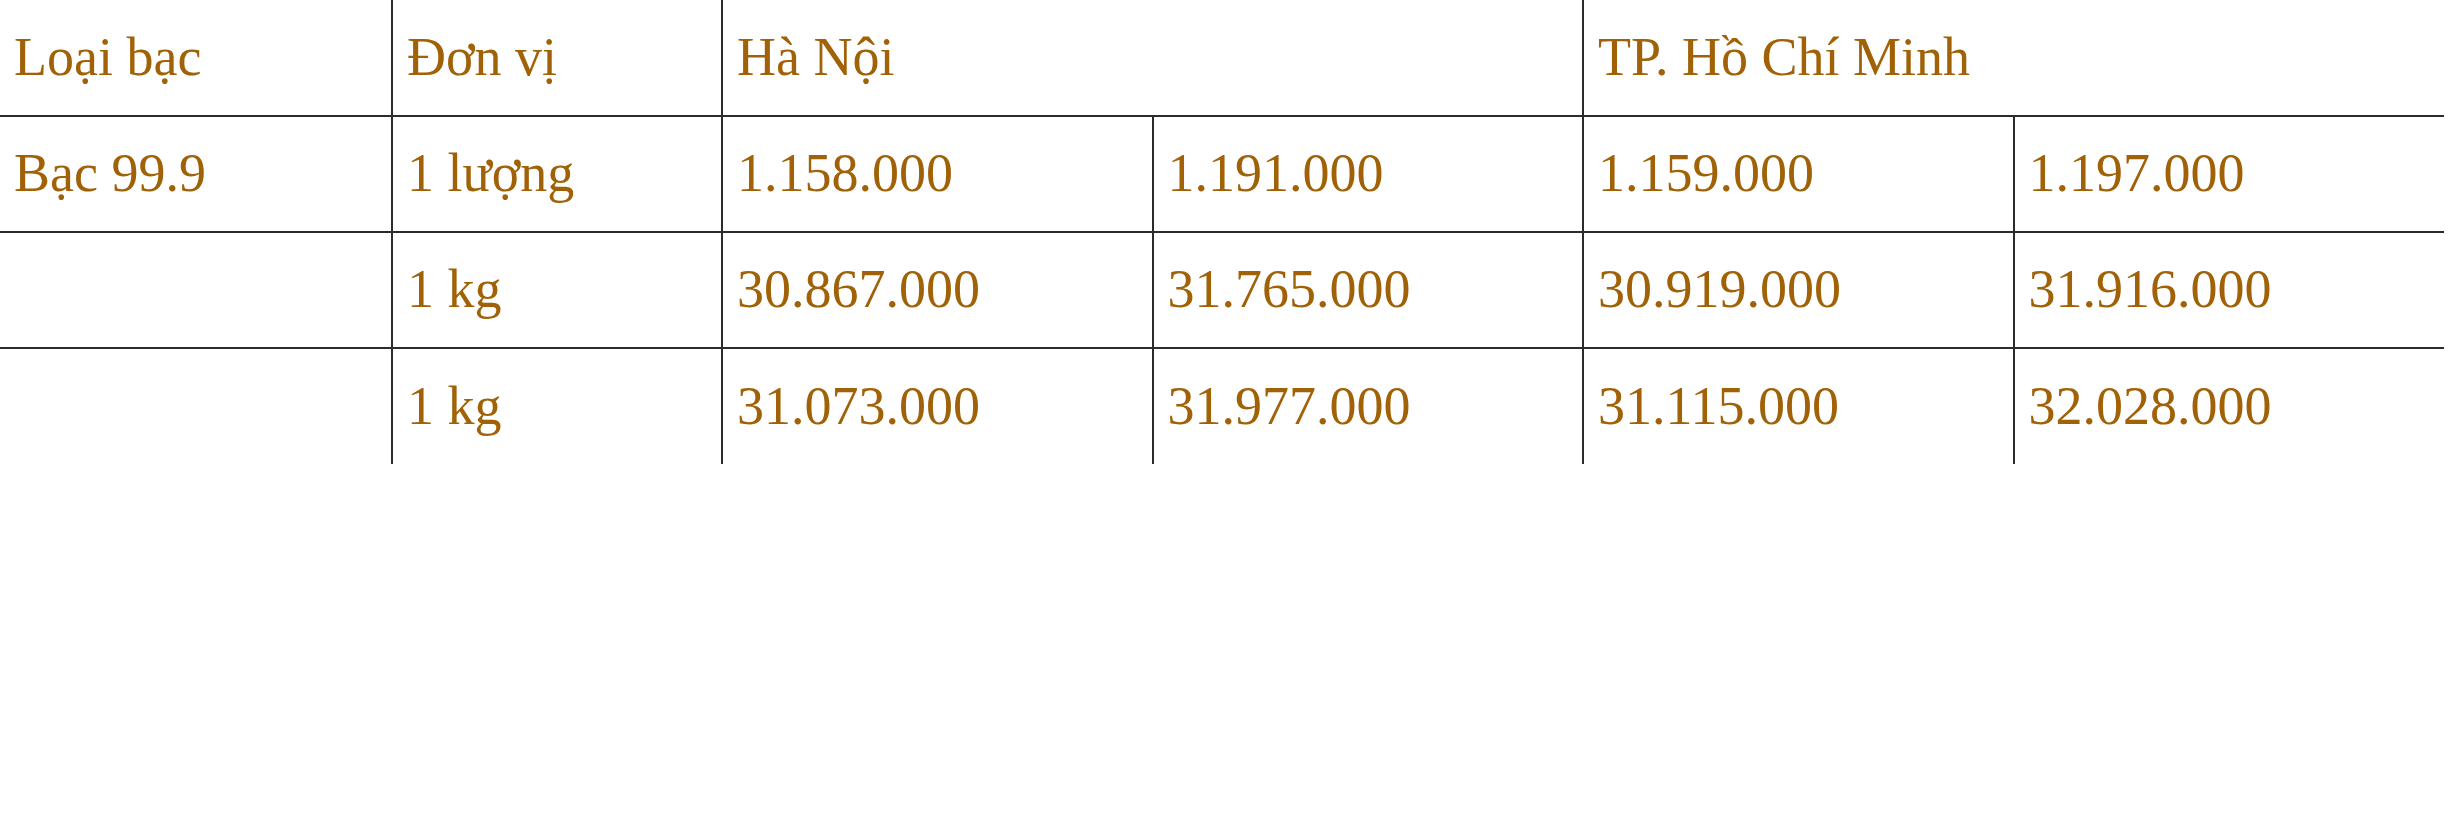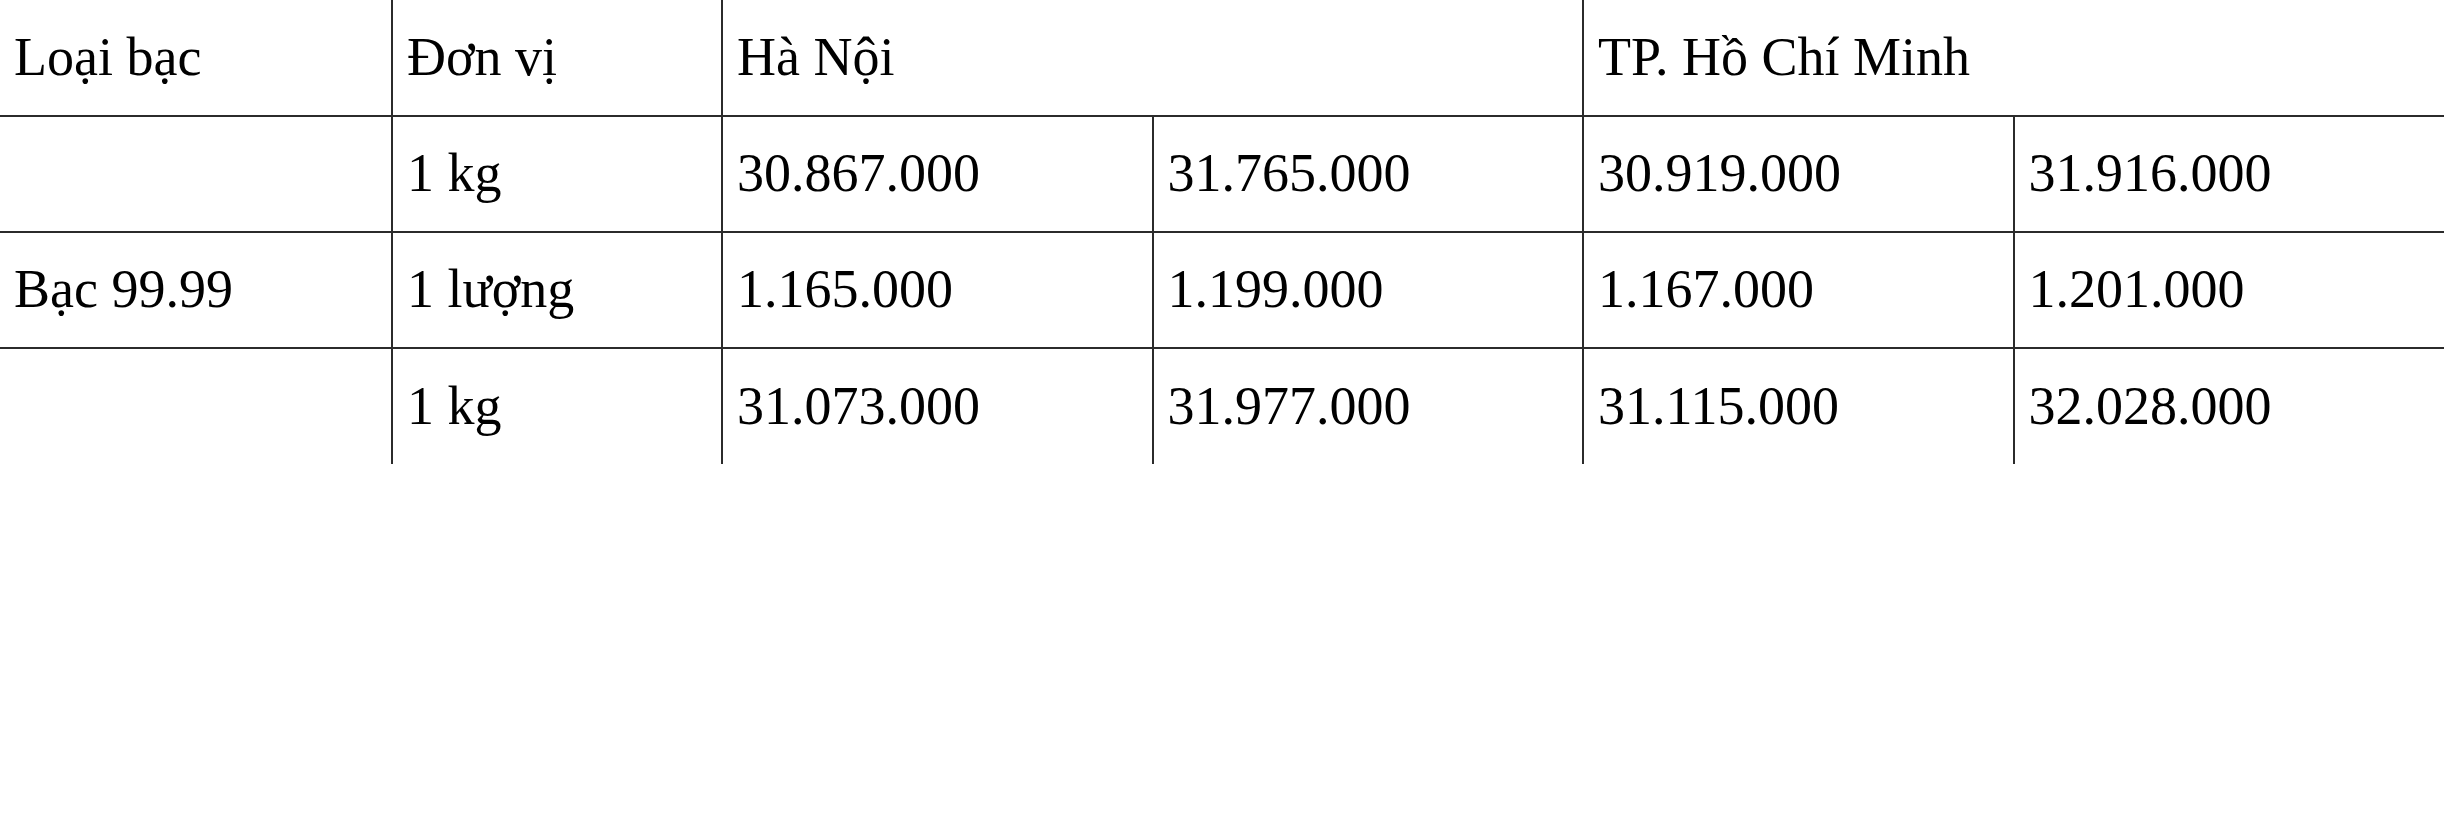--- a/index.html
+++ b/index.html
@@ -28,21 +28,21 @@
   }
   table.price-table td {
     border: 2px solid #2b2b2b;
     border-left: none;
     border-right: none;
     padding: 8px 14px;
     font-size: 54px;
     line-height: 1.18;
     vertical-align: middle;
     font-family: "Liberation Serif", serif;
-    color: #000000;
+    color: #a16207;
     height: 116px;
     box-sizing: border-box;
   }
   
   table.price-table td.vsep {
     border-right: 2px solid #2b2b2b;
   }
   table.price-table tr.first-row td {
     border-top: none;
   }
@@ -63,38 +63,38 @@
 <div class="sheet">
   <table class="price-table">
     <tbody>
       <tr class="first-row">
         <td class="c-type vsep">Loại bạc</td>
         <td class="c-unit vsep">Đơn vị</td>
         <td class="vsep" colspan="2">Hà Nội</td>
         <td colspan="2">TP. Hồ Chí Minh</td>
       </tr>
 
+      <tr>
+        <td class="c-type vsep">Bạc 99.9</td>
+        <td class="c-unit vsep">1 lượng</td>
+        <td class="c-hn-buy vsep">1.158.000</td>
+        <td class="c-hn-sell vsep">1.191.000</td>
+        <td class="c-hcm-buy vsep">1.159.000</td>
+        <td class="c-hcm-sell">1.197.000</td>
+      </tr>
 
       <tr>
         <td class="c-type vsep empty"></td>
         <td class="c-unit vsep">1 kg</td>
         <td class="c-hn-buy vsep">30.867.000</td>
         <td class="c-hn-sell vsep">31.765.000</td>
         <td class="c-hcm-buy vsep">30.919.000</td>
         <td class="c-hcm-sell">31.916.000</td>
       </tr>
 
-      <tr>
-        <td class="c-type vsep">Bạc 99.99</td>
-        <td class="c-unit vsep">1 lượng</td>
-        <td class="c-hn-buy vsep">1.165.000</td>
-        <td class="c-hn-sell vsep">1.199.000</td>
-        <td class="c-hcm-buy vsep">1.167.000</td>
-        <td class="c-hcm-sell">1.201.000</td>
-      </tr>
 
       <tr class="last-row">
         <td class="c-type vsep empty"></td>
         <td class="c-unit vsep">1 kg</td>
         <td class="c-hn-buy vsep">31.073.000</td>
         <td class="c-hn-sell vsep">31.977.000</td>
         <td class="c-hcm-buy vsep">31.115.000</td>
         <td class="c-hcm-sell">32.028.000</td>
       </tr>
     </tbody>

